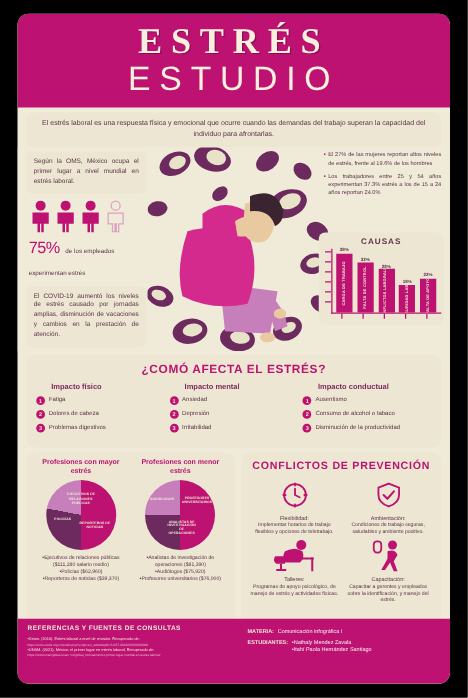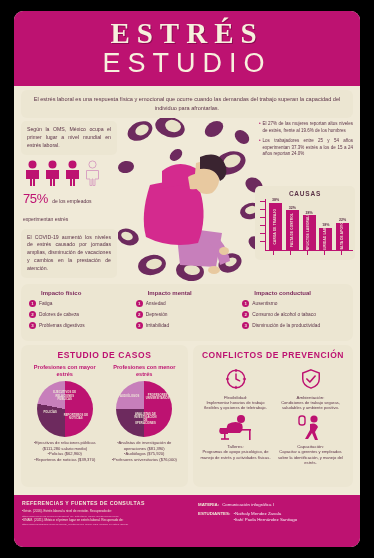--- a/index.html
+++ b/index.html
@@ -368,20 +368,21 @@
           <div class="xtick" style="left:31px;"></div>
         <div class="xtick" style="left:48px;"></div>
           <div class="xtick" style="left:65px;"></div>
         <div class="xtick" style="left:82px;"></div>
       </div>
     </div>
   </div>
 
   <div class="sect-wrap">
     <div class="card">
+      <div class="sect-title">¿COMÓ AFECTA EL ESTRÉS?</div>
       <div class="cols3" id="affects-cols">
           <div class="col3">
             <div class="col-head">Impacto físico</div>
             <div class="bullet">
               <span class="num">1</span>
               <span class="bullet-txt">Fatiga</span>
             </div>
             <div class="bullet">
               <span class="num">2</span>
               <span class="bullet-txt">Dolores de cabeza</span>
@@ -422,21 +423,20 @@
             </div>
           </div>
         </div>
     </div>
   </div>
 
   <div class="bottom">
 
     <div class="panel-left">
       <div class="panel">
-        <div class="panel-title">ESTUDIO DE CASOS</div>
         <div class="pies" id="pies">
             <div class="pie-block">
               <div class="pie-head">Profesiones con mayor estrés</div>
               <div class="pie" style="background:conic-gradient(#bd1271 0deg 180deg,#6d2a5e 180deg 280.8deg,#c77fbb 280.8deg 360deg)">
                 <div class="pie-lbl" style="left:28%;top:18%;width:44%;">EJECUTIVOS DE RELACIONES PÚBLICAS</div>
                 <div class="pie-lbl" style="left:48%;top:58%;width:44%;">REPORTEROS DE NOTICIAS</div>
                 <div class="pie-lbl" style="left:2%;top:54%;width:44%;">POLICÍAS</div>
               </div>
               <div class="pie-list">
                 <div>•Ejecutivos de relaciones públicas ($111,280 salario medio)</div>

